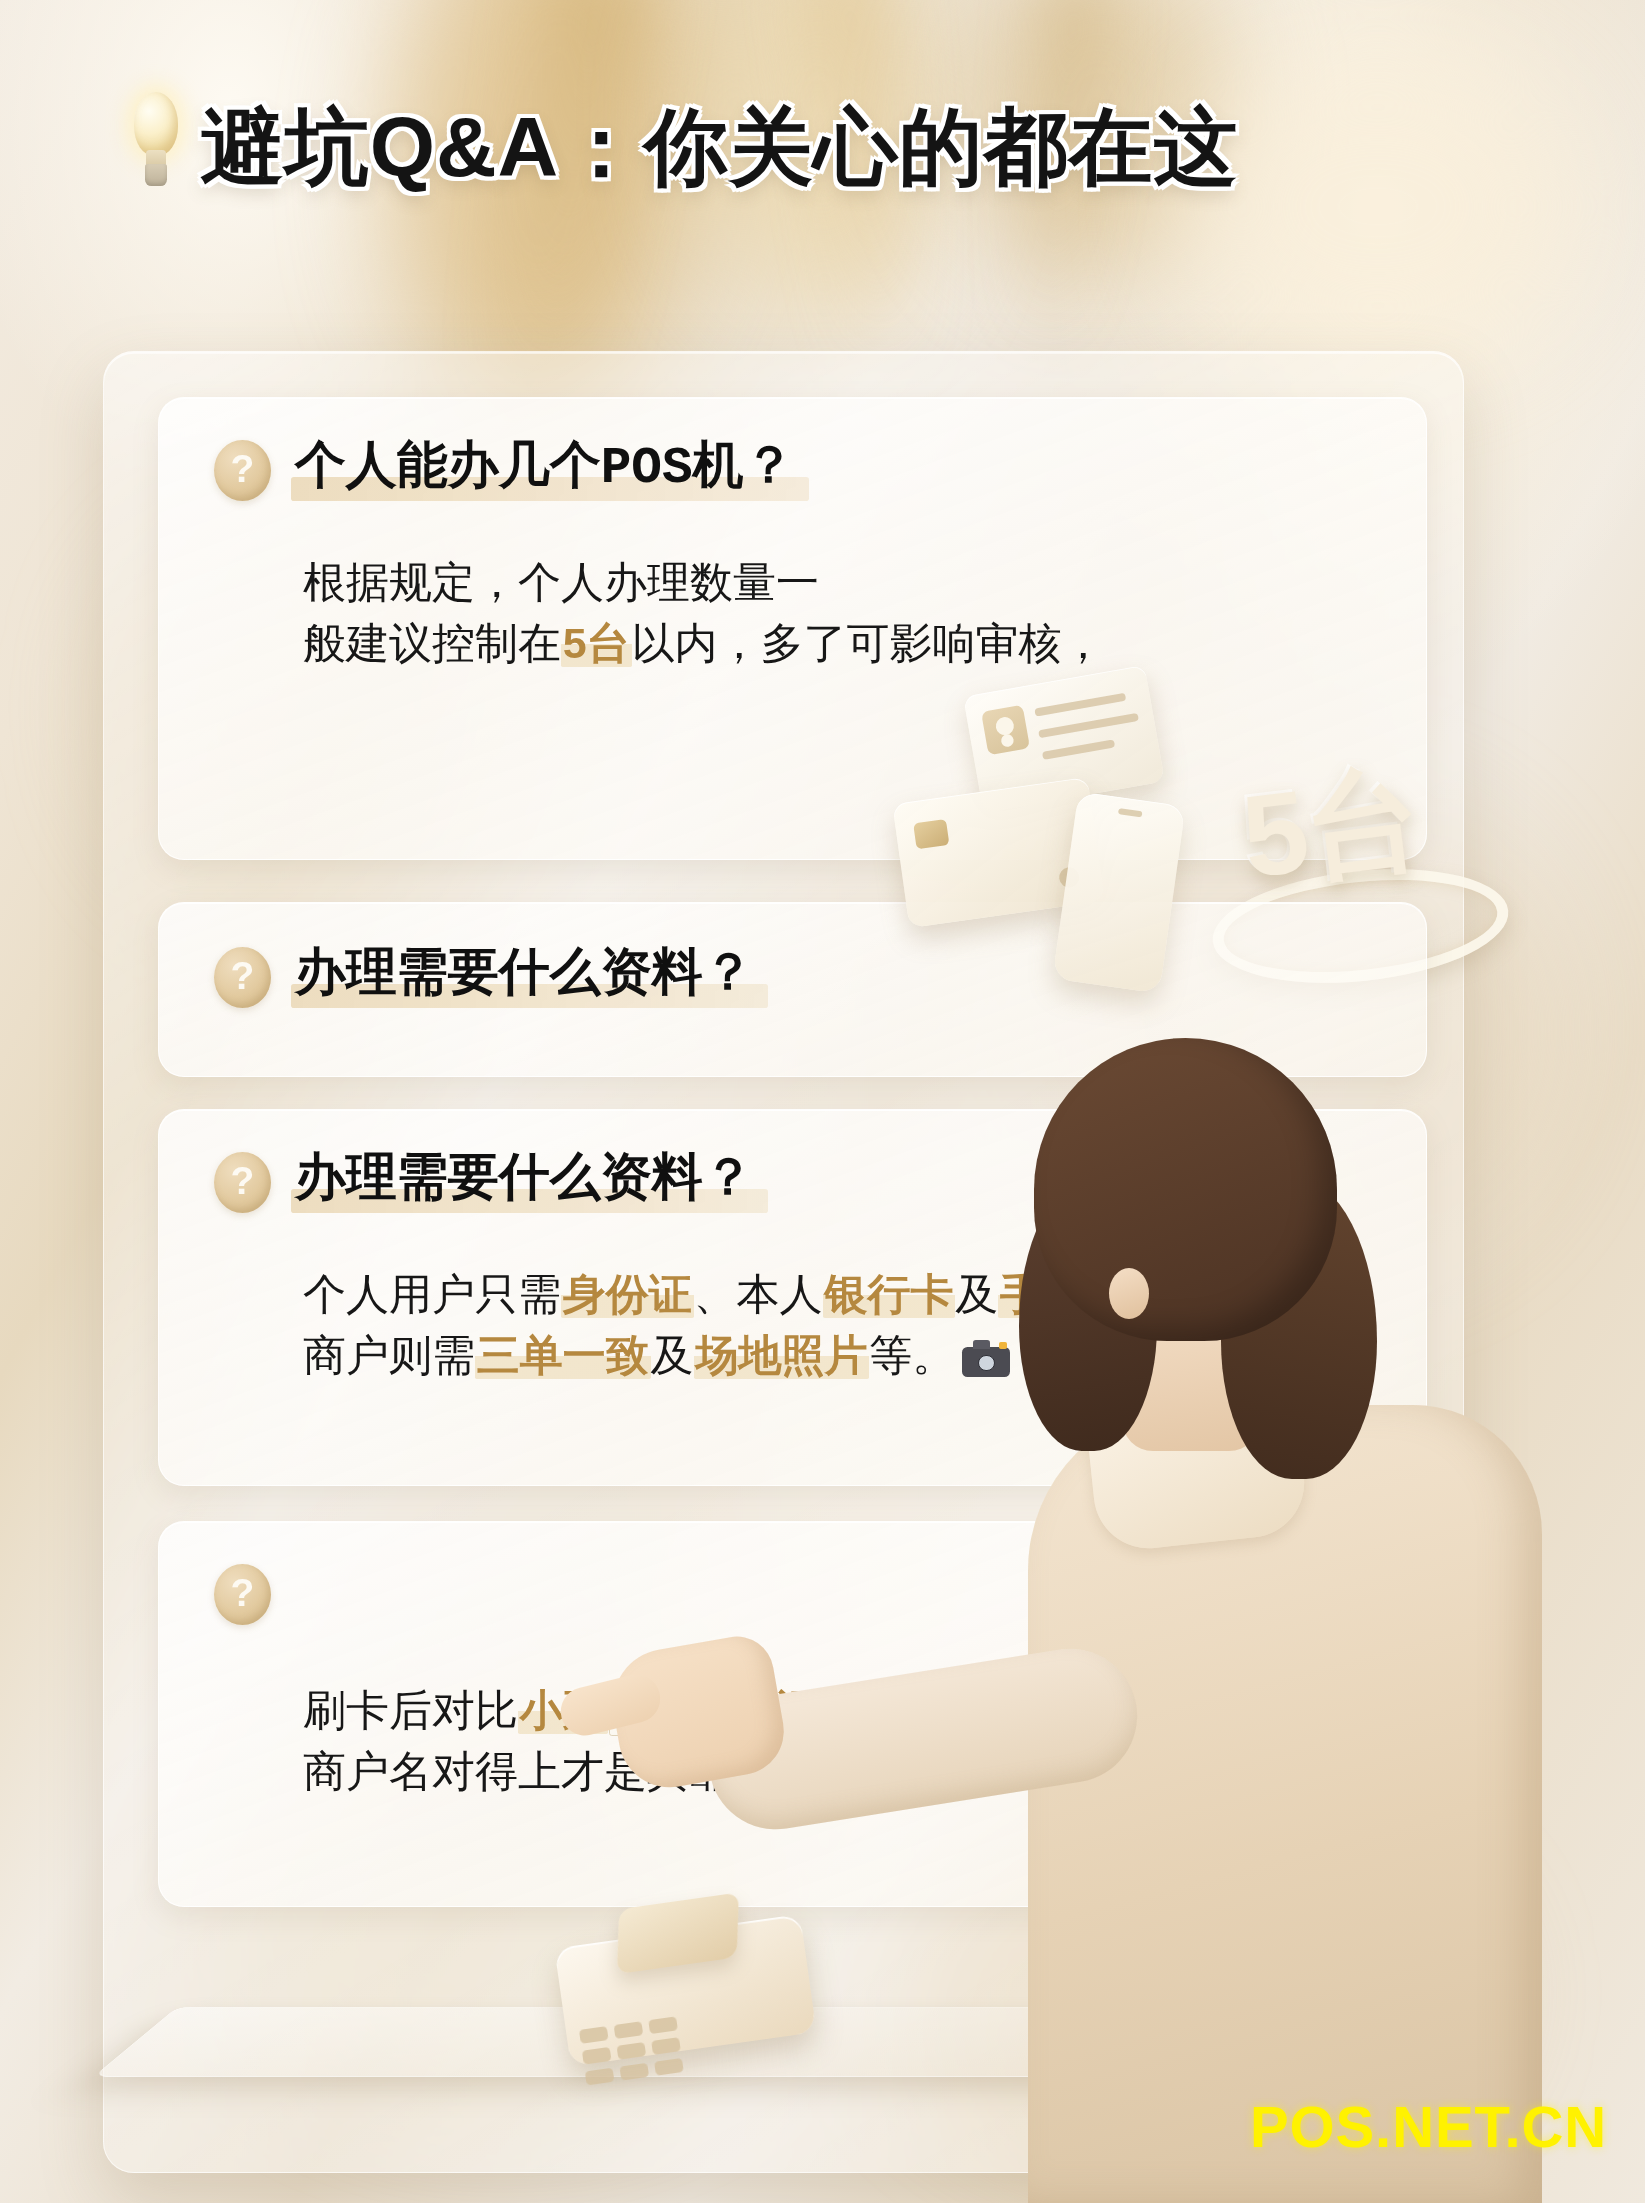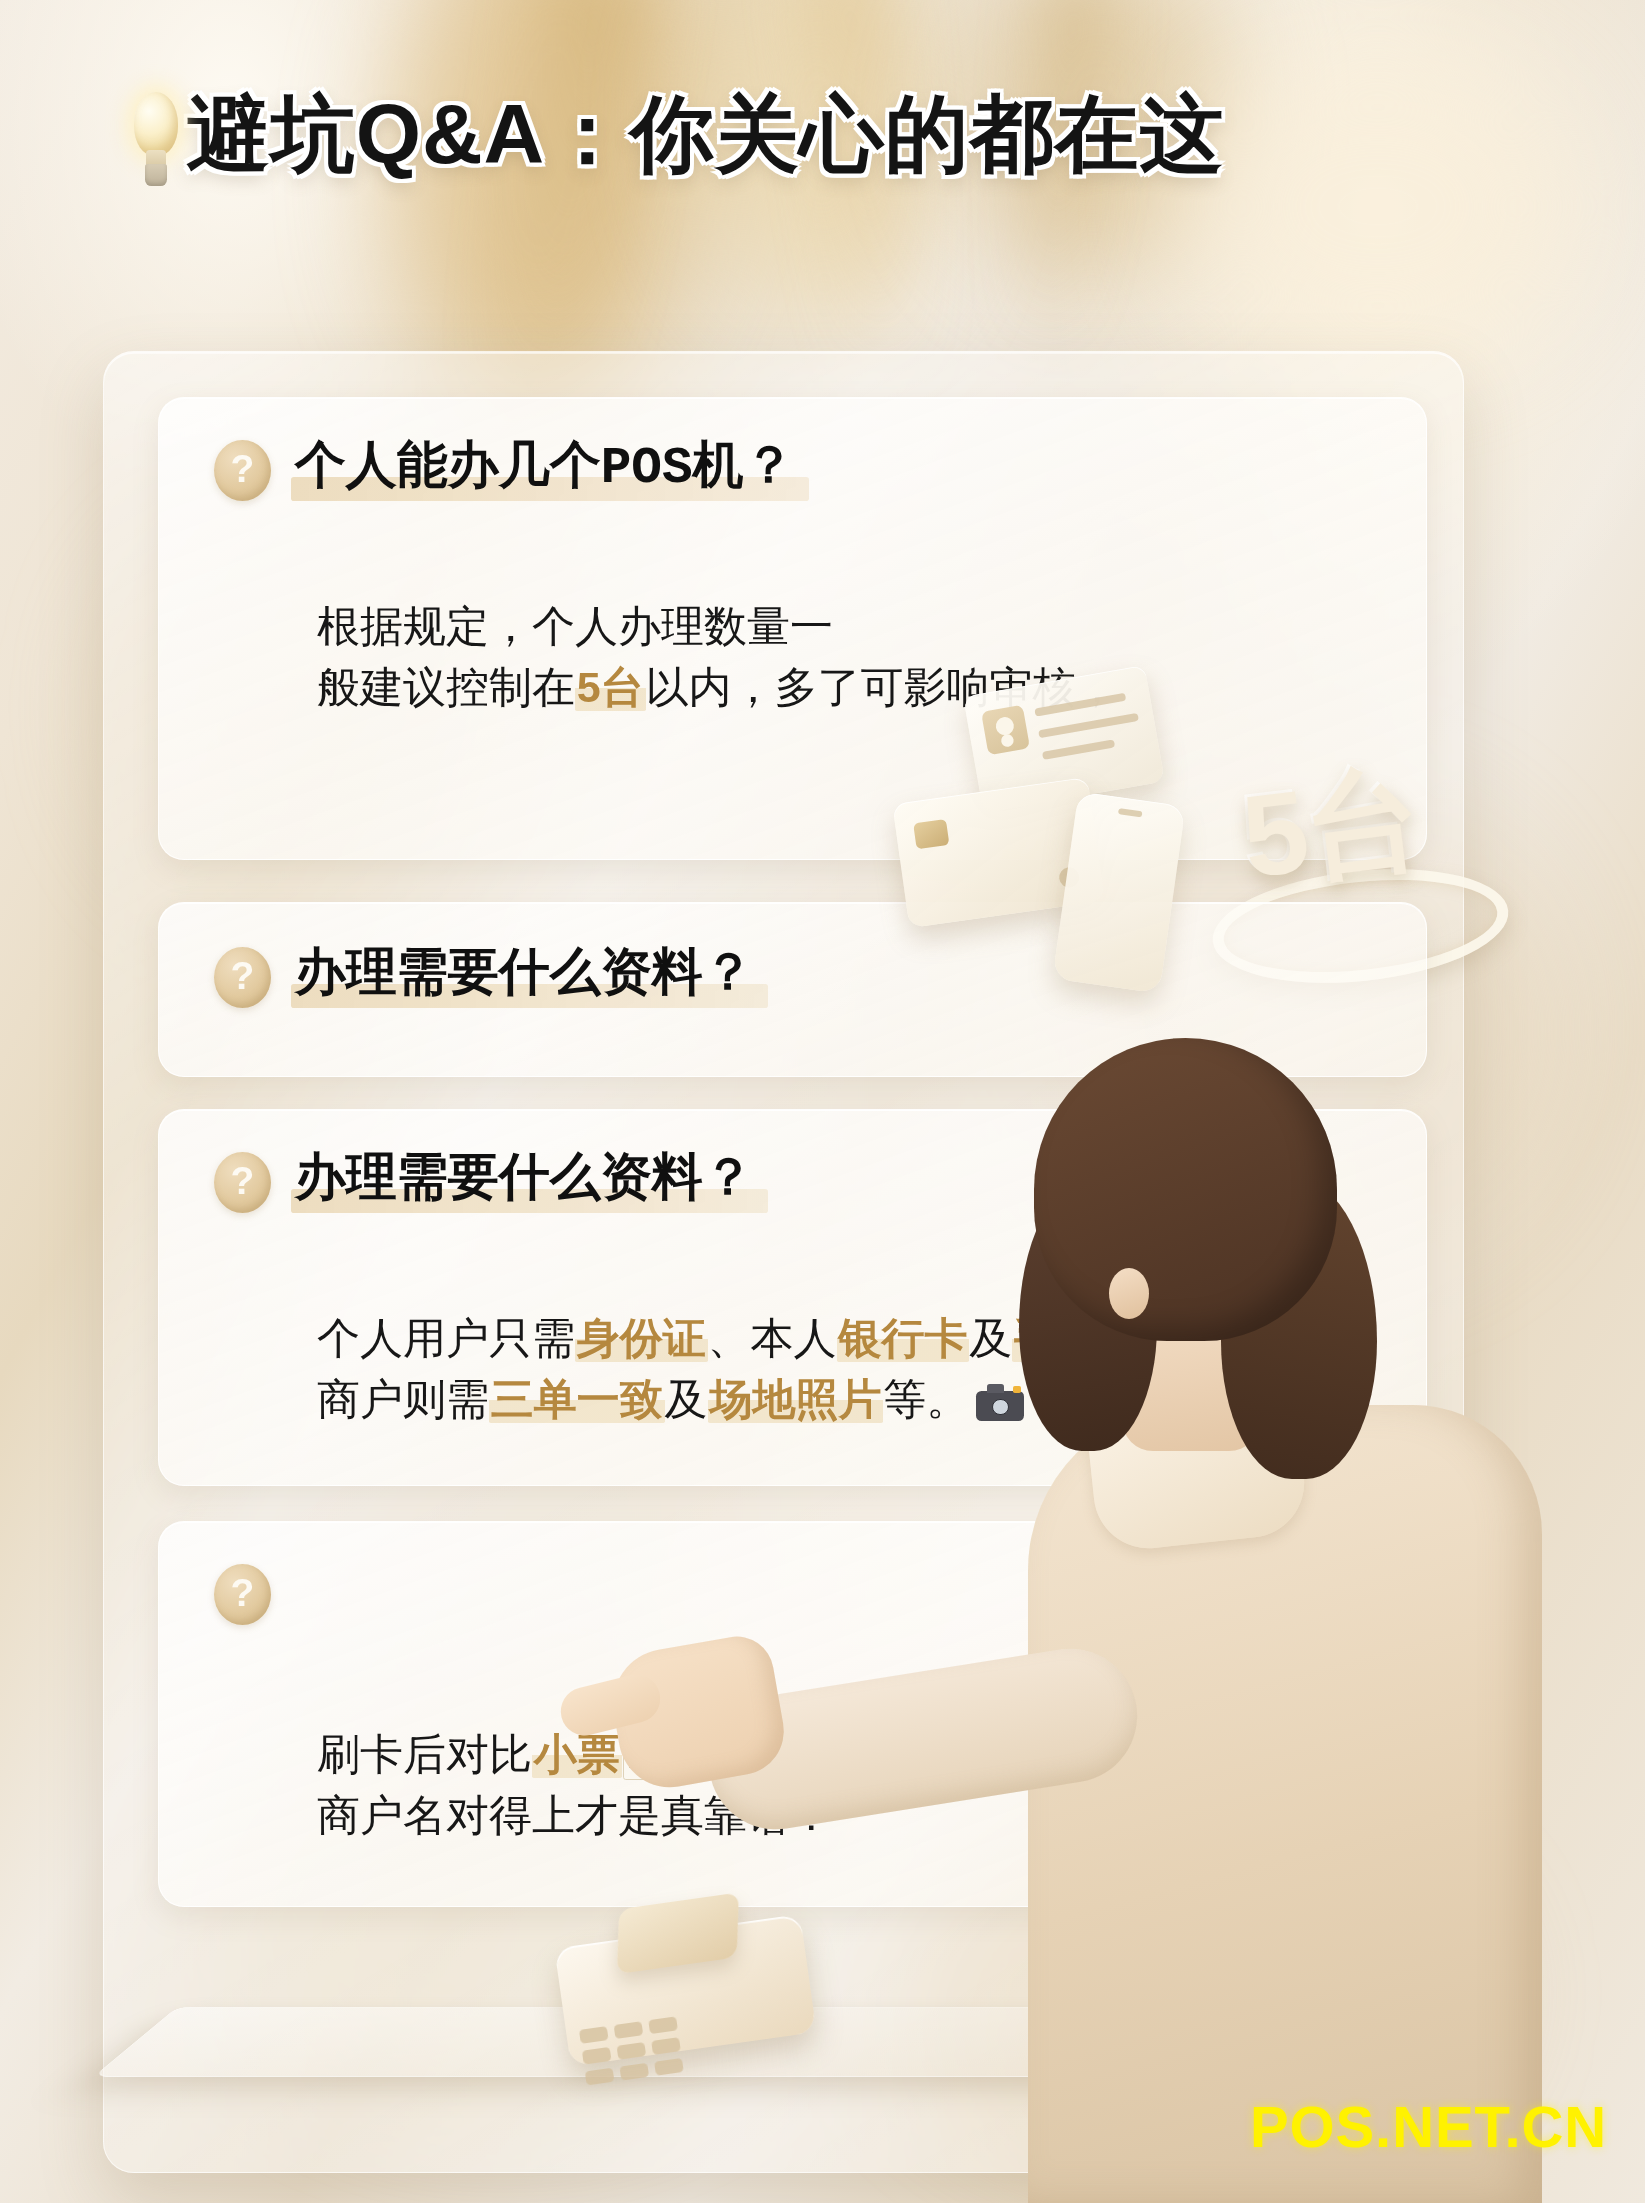--- a/index.html
+++ b/index.html
@@ -25,21 +25,21 @@
   .b5{left:110px;top:514px;width:331px;height:386px;background:rgba(233,217,189,.40);}
   .b6{left:1084px;top:790px;width:478px;height:478px;background:rgba(230,211,178,.38);}
   .b7{left:220px;top:1726px;width:569px;height:386px;background:rgba(236,223,200,.45);}
   .b8{left:900px;top:1818px;width:588px;height:349px;background:rgba(226,206,170,.42);}
   .streak{position:absolute;filter:blur(31px);opacity:.55;pointer-events:none;}
   .s1{left:514px;top:-37px;width:110px;height:478px;background:linear-gradient(180deg,rgba(205,170,104,.85),rgba(205,170,104,0));transform:rotate(8deg);}
   .s2{left:826px;top:-37px;width:83px;height:432px;background:linear-gradient(180deg,rgba(222,192,136,.8),rgba(222,192,136,0));transform:rotate(-6deg);}
   .s3{left:1029px;top:-27.5px;width:64px;height:386px;background:linear-gradient(180deg,rgba(199,163,96,.7),rgba(199,163,96,0));transform:rotate(5deg);}
 
   
-  #title-row{position:absolute;left:129px;top:92px;display:flex;align-items:flex-start;gap:4px;z-index:14;}
+  #title-row{position:absolute;left:129px;top:92px;display:flex;align-items:flex-end;gap:18px;z-index:14;}
   #bulb{position:relative;width:53px;height:97px;flex:none;}
   #bulb .glass{
     position:absolute;left:4.6px;top:0;width:44px;height:64px;border-radius:50% 50% 46% 46%;
     background:radial-gradient(circle at 34% 30%, #fffdf2 0%, #fbf0cb 42%, #efdca4 72%, #e3cb8c 100%);
     box-shadow:0 0 20px 7.3px rgba(255,240,190,.75), inset -3.7px -5.5px 9.2px rgba(214,183,118,.55);
   }
   #bulb .neck{position:absolute;left:16.5px;top:58px;width:20px;height:16.5px;border-radius:3.7px;
     background:linear-gradient(180deg,#ece0c2,#d9c9a4);}
   #bulb .base{position:absolute;left:15.6px;top:72px;width:22px;height:22px;border-radius:2.8px 2.8px 6.4px 6.4px;
     background:linear-gradient(180deg,#d8cdb5,#bdb199);box-shadow:inset 0 -2.8px 4.6px rgba(0,0,0,.12);}
@@ -94,21 +94,21 @@
   .q-text{
     position:relative;font-size:51px;font-weight:700;color:#101010;white-space:nowrap;
     line-height:1.12;padding:1.8px 9.2px 5.5px 3.7px;font-family:Liberation Mono, monospace;
   }
   .q-text::before{
     content:"";position:absolute;left:0;right:-5.5px;bottom:1.8px;height:24px;
     background:linear-gradient(90deg,rgba(236,219,188,.95),rgba(240,227,203,.65));
     border-radius:2.8px;z-index:-1;
   }
 
-  .a-text{position:absolute;left:158px;font-size:43px;line-height:1.42;color:#171717;font-weight:500;margin-top:44px;}
+  .a-text{position:absolute;left:144px;font-size:43px;line-height:1.42;color:#171717;font-weight:500;}
   .a-text .ln{white-space:nowrap;}
   .hl{color:#b5883f;font-weight:700;
       background:linear-gradient(180deg,rgba(255,255,255,0) 52%,rgba(240,226,198,.85) 52%);
       padding:0 1.8px;border-radius:1.8px;}
 
   
   #prop-5tai{position:absolute;left:1047px;top:365px;width:303px;height:220px;z-index:11;}
   #prop-5tai .ring{
     position:absolute;left:5.5px;top:108px;width:275px;height:88px;border-radius:50%;
     border:11px solid rgba(252,247,236,.92);

